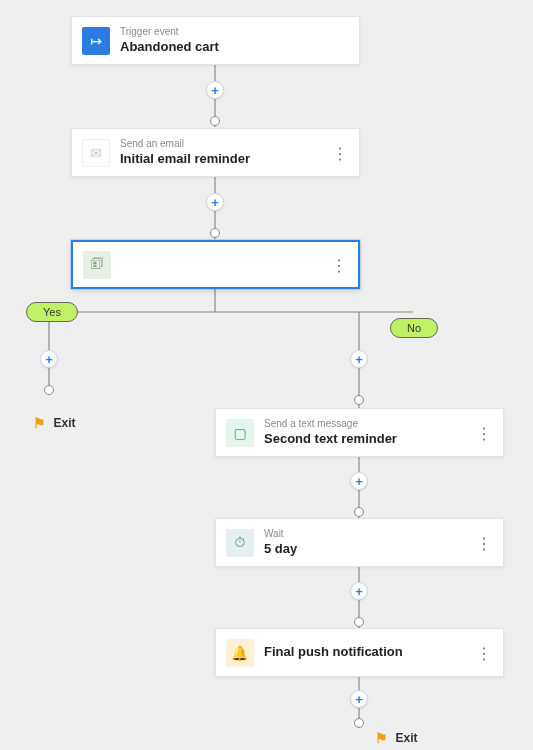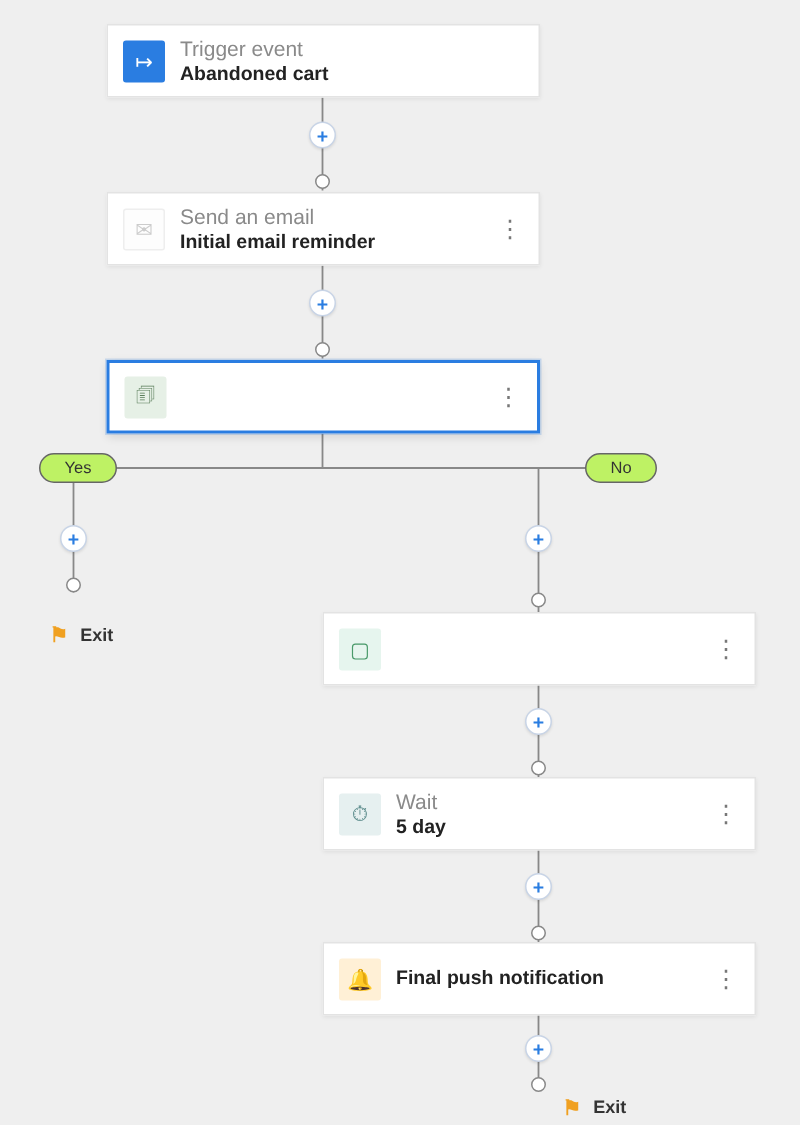--- a/index.html
+++ b/index.html
@@ -39,21 +39,21 @@
     font-size: 14px;
     border-radius: 2px;
   }
   .icon-trigger { background: #2a7de1; color: #fff; }
   .icon-email   { background: #fdfdfd; color: #ccc; border: 1px solid #eee; }
   .icon-branch  { background: #e6f0e6; color: #5a7d5a; }
   .icon-sms     { background: #e6f5ee; color: #4a9a6a; }
   .icon-wait    { background: #e6f0f0; color: #5a8a8a; }
   .icon-push    { background: #fff0d6; color: #d0a040; }
   .txt { display: flex; flex-direction: column; line-height: 1.25; }
-  .lbl { font-size: 14px; color: #8a8a8a; }
+  .lbl { font-size: 10px; color: #8a8a8a; }
   .ttl { font-size: 13px; color: #222; font-weight: 600; }
   .kebab {
     position: absolute; right: 10px; top: 50%; transform: translateY(-50%);
     color: #777; font-size: 16px; letter-spacing: 1px;
     cursor: pointer; user-select: none;
   }
   .add-btn {
     position: absolute;
     width: 18px; height: 18px;
     border-radius: 50%;
@@ -135,34 +135,38 @@
 
 <div class="add-btn" style="left:206px; top:193px;">+</div>
 <div class="circ" style="left:210px; top:228px;"></div>
 
 <div class="node selected" style="left:71px; top:240px; width:289px; height:49px;">
   <div class="icon-box icon-branch">🗊</div>
   <div class="kebab">⋮</div>
 </div>
 
 <div class="pill" style="left:26px; top:302px;">Yes</div>
-<div class="pill" style="left:390px; top:302px;">No</div>
+<div class="pill" style="left:390px; top:318px;">No</div>
 
 <div class="add-btn" style="left:40px; top:350px;">+</div>
 <div class="circ" style="left:44px; top:385px;"></div>
 <div class="exit" style="left:33px; top:415px;">
   <span class="flag">⚑</span>
   <span>Exit</span>
 </div>
 
 <div class="add-btn" style="left:350px; top:350px;">+</div>
 <div class="circ" style="left:354px; top:395px;"></div>
 
 <div class="node" style="left:215px; top:408px; width:289px; height:49px;">
   <div class="icon-box icon-sms">▢</div>
+  <div class="txt">
+    <span class="lbl">Send a text message</span>
+    <span class="ttl">Second text reminder</span>
+  </div>
   <div class="kebab">⋮</div>
 </div>
 
 <div class="add-btn" style="left:350px; top:472px;">+</div>
 <div class="circ" style="left:354px; top:507px;"></div>
 
 <div class="node" style="left:215px; top:518px; width:289px; height:49px;">
   <div class="icon-box icon-wait">⏱</div>
   <div class="txt">
     <span class="lbl">Wait</span>

